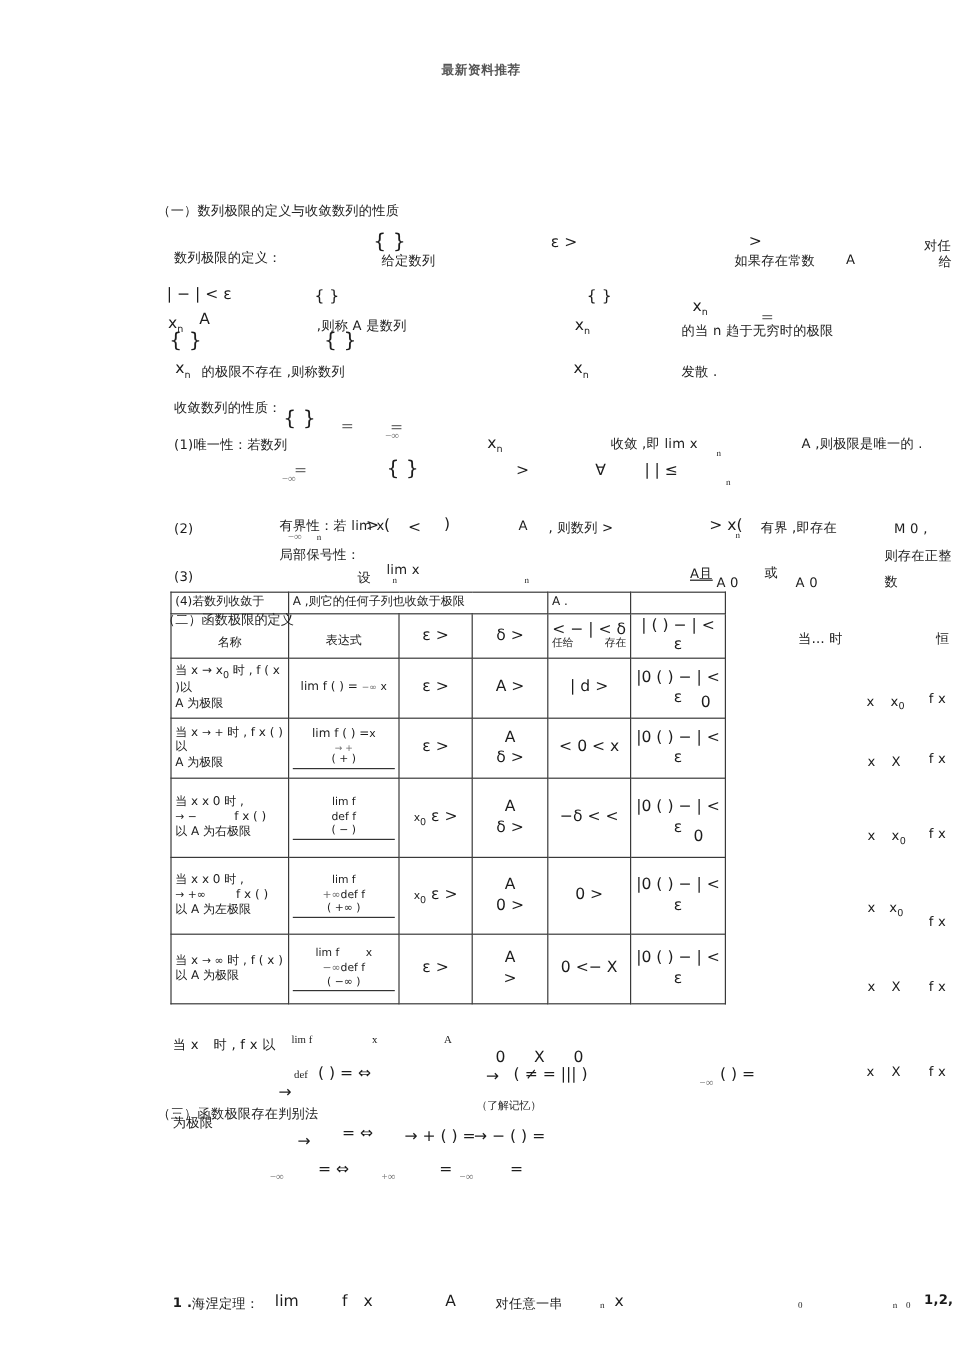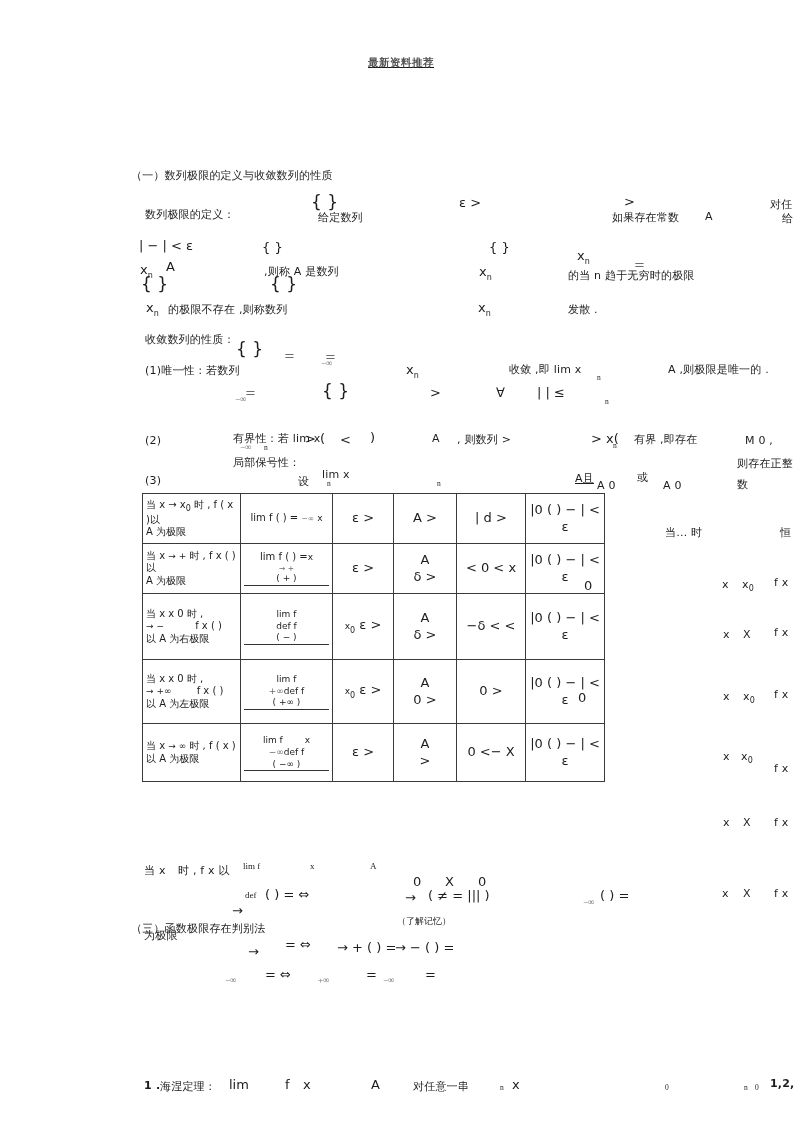--- a/index.html
+++ b/index.html
@@ -23,24 +23,23 @@
   }
 
   
   .hdr {
     position: absolute;
     left: 131px;
     top: 52px;
     width: 540px;
     height: 22px;
     display: flex;
-    align-items: center;
+    align-items: flex-start;
     justify-content: center;
     overflow: hidden;
-    text-decoration: underline;
   }
   .hdr .dots {
     flex: 1 1 auto;
     height: 1px;
     overflow: hidden;
     font-size: 9px;
     line-height: 9px;
     letter-spacing: 0.5px;
     color: #7a7a7a;
     white-space: nowrap;
@@ -223,20 +222,45 @@
   <div class="frag tiny" style="left:327px; top:479px;">n</div>
   <div class="frag tiny" style="left:437px; top:479px;">n</div>
   <div class="frag cn" style="left:575px; top:471px;text-decoration:underline;">A且</div>
   <div class="frag cn" style="left:597px; top:479px;">A  0</div>
   <div class="frag cn" style="left:637px; top:470px;">或</div>
   <div class="frag cn" style="left:663px; top:479px;">A 0</div>
   <div class="frag cn" style="left:737px; top:477px;">数</div>
 
   <table class="tbl">
     <tbody>
+        <tr>
+      <td class="c0">(4)若数列收敛于</td>
+      <td class="c1" colspan="3">A ,则它的任何子列也收敛于极限</td>
+      <td class="c4">A .</td>
+      <td class="c5"></td>
+    </tr>
+    <tr class="tbl-row-names">
+      <td class="c0 ctr">
+        <div style="position:absolute; left:-8px; top:-2px; font-size:11px; white-space:nowrap;">（二）函数极限的定义</div>
+        <div style="margin-top:12px;">名称</div>
+      </td>
+      <td class="c1 ctr">
+        <div style="margin-top:10px;">表达式</div>
+      </td>
+      <td class="c2 ctr mth">ε &gt;</td>
+      <td class="c3 ctr mth">δ &gt;</td>
+      <td class="c4 ctr">
+        <div class="mth" style="line-height:1;">&lt; − | &lt; δ</div>
+        <div style="display:flex; justify-content:space-between; font-size:9px;">
+          <span>任给</span>
+          <span>存在</span>
+        </div>
+      </td>
+      <td class="c5 ctr mth">| ( ) − | &lt; ε</td>
+    </tr>
 
     <tr style="height:50px;">
       <td class="c0">
         <span>当 x → x</span><span class="sub">0</span>
         <span>时 , f ( x )以</span>
         <div>A 为极限</div>
       </td>
       <td class="c1 ctr">
         <span>lim f (  ) =</span>
         <span class="tiny faint">−∞</span>

